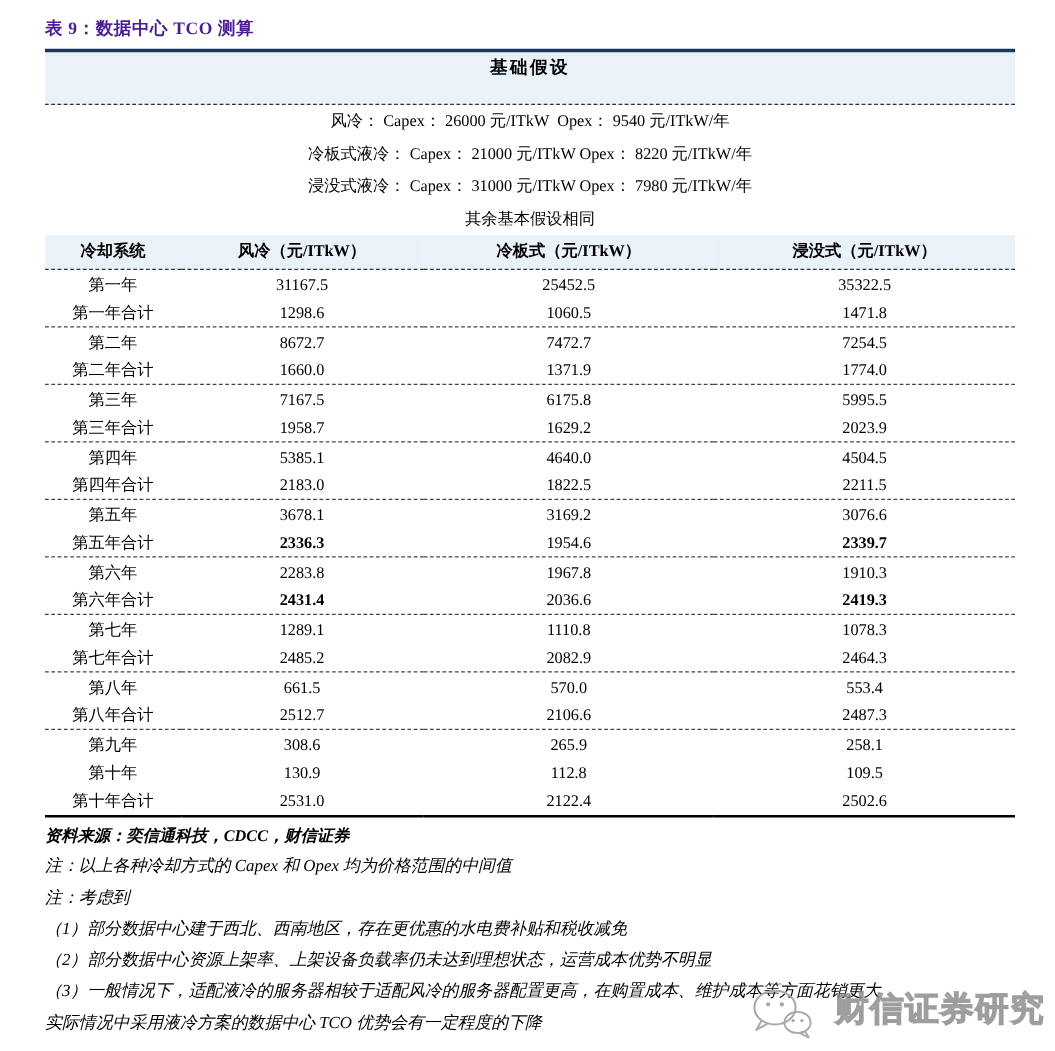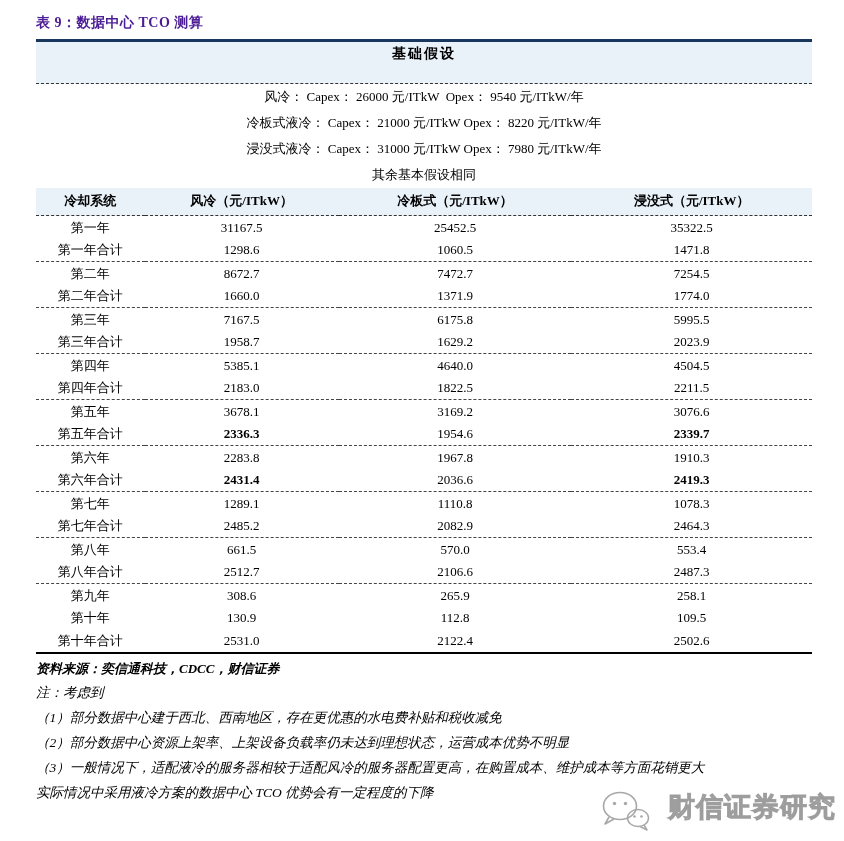--- a/index.html
+++ b/index.html
@@ -238,20 +238,21 @@
           <td>2531.0</td>
           <td>2122.4</td>
           <td>2502.6</td>
         </tr>
       </tbody>
     </table>
   </div>
 
   <div class="source-line">资料来源：奕信通科技，CDCC，财信证券</div>
 
+  <div class="note-line">注：以上各种冷却方式的 Capex 和 Opex 均为价格范围的中间值</div>
   <div class="note-line">注：考虑到</div>
   <div class="note-line">（1）部分数据中心建于西北、西南地区，存在更优惠的水电费补贴和税收减免</div>
   <div class="note-line">（2）部分数据中心资源上架率、上架设备负载率仍未达到理想状态，运营成本优势不明显</div>
   <div class="note-line">（3）一般情况下，适配液冷的服务器相较于适配风冷的服务器配置更高，在购置成本、维护成本等方面花销更大</div>
   <div class="note-line">实际情况中采用液冷方案的数据中心 TCO 优势会有一定程度的下降</div>
 
 </div>
 
 <div class="watermark">
   <svg width="50" height="42" viewBox="0 0 50 42" fill="none">

